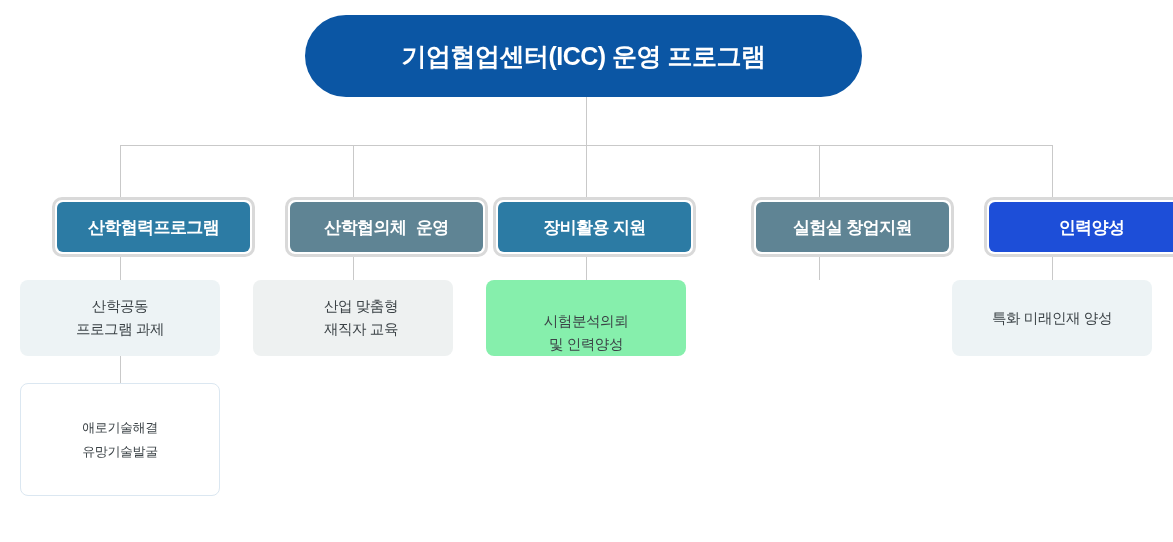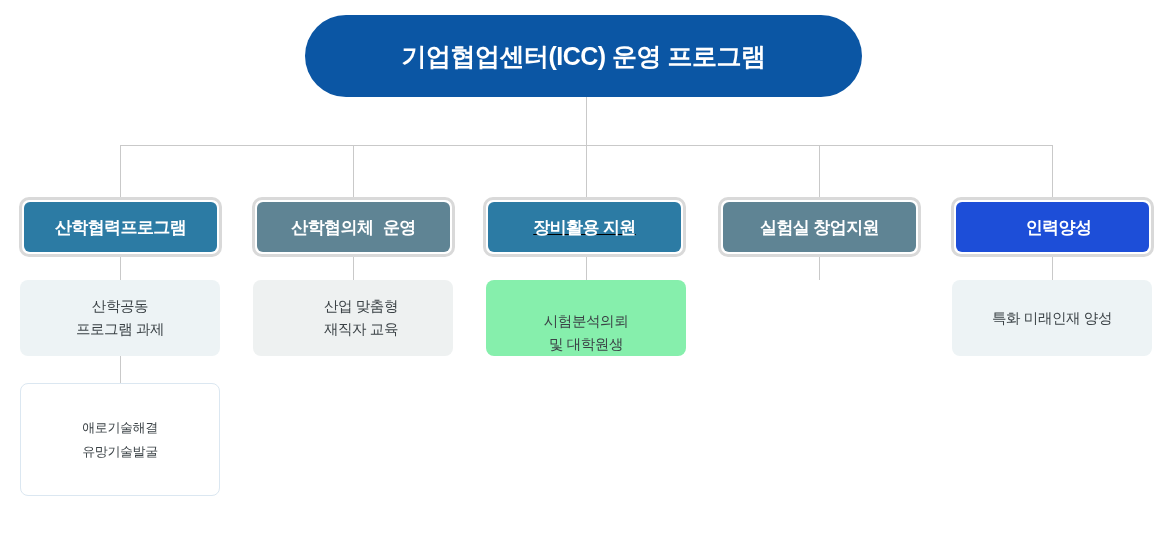--- a/index.html
+++ b/index.html
@@ -56,20 +56,21 @@
   .col-head {
     position: absolute;
     top: 197px;
     width: 203px;
     height: 60px;
     border: 3px solid #d9d9d9;
     border-radius: 10px;
     box-sizing: border-box;
     padding: 2px;
     background: #ffffff;
+    margin-left: 33px;
   }
   .col-head .head-inner {
     width: 100%;
     height: 100%;
     border-radius: 6px;
     display: flex;
     align-items: center;
     justify-content: center;
     box-sizing: border-box;
   }
@@ -169,28 +170,28 @@
   <div class="col-head" style="left:252px;">
     <div class="head-inner" style="background:#5f8494;font-family:Liberation Mono, monospace;">
       <span class="head-text">산학협의체 운영</span>
     </div>
   </div>
   <div class="col-body" style="left:253px; background:#eef1f1;padding-left:16px;">
     <span class="body-line">산업 맞춤형</span>
     <span class="body-line">재직자 교육</span>
   </div>
 
-  <div class="col-head" style="left:483px;text-decoration:underline;">
+  <div class="col-head" style="left:460px;">
     <div class="head-inner" style="background:#2c7ba4;">
       <span class="head-text">장비활용 지원</span>
     </div>
   </div>
   <div class="col-body" style="left:486px; background:#86efac;justify-content:flex-end;">
     <span class="body-line">시험분석의뢰</span>
-    <span class="body-line">및 대학원생</span>
+    <span class="body-line">및 인력양성</span>
   </div>
 
   <div class="col-head" style="left:718px;">
     <div class="head-inner" style="background:#5f8494;">
       <span class="head-text">실험실 창업지원</span>
     </div>
   </div>
 
   <div class="col-head" style="left:951px;">
     <div class="head-inner" style="background:#1d4ed8;padding-left:12px;">

